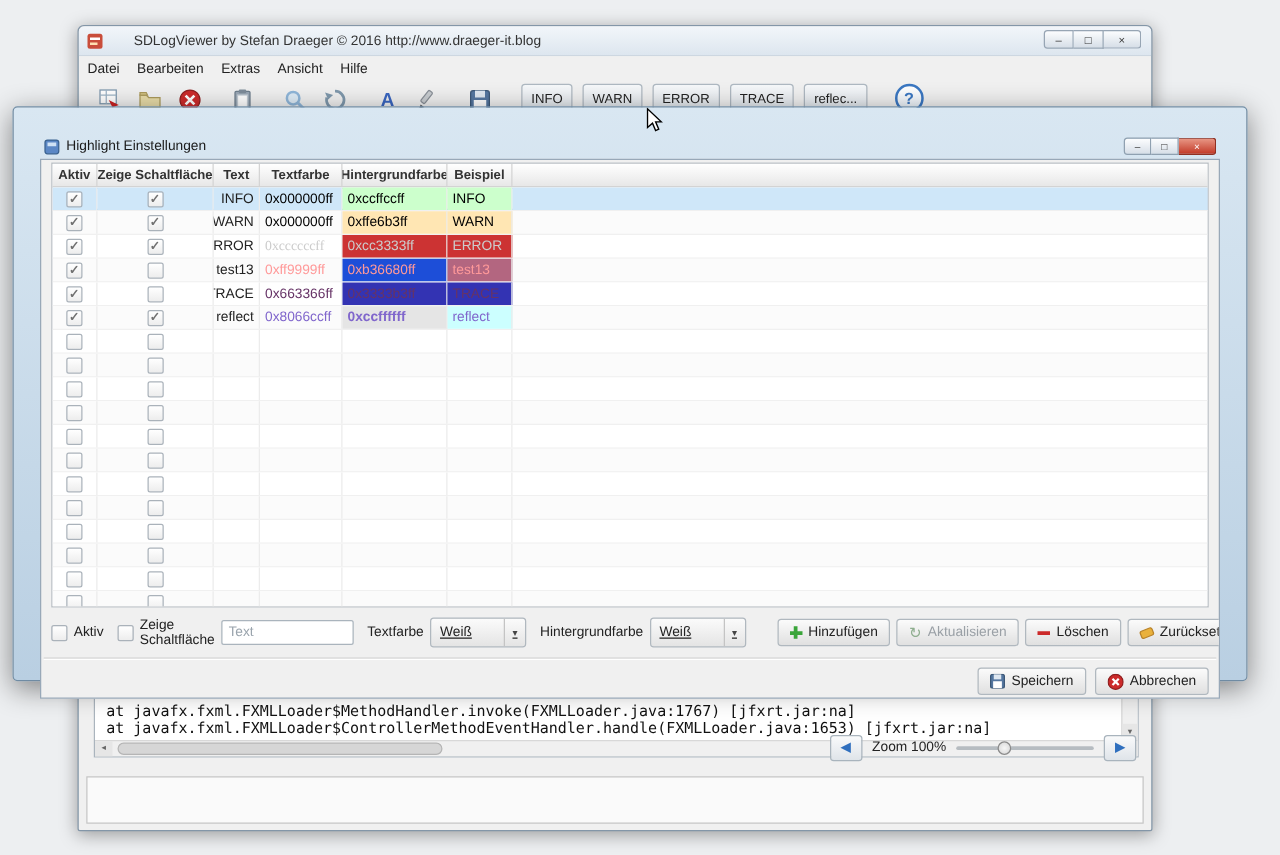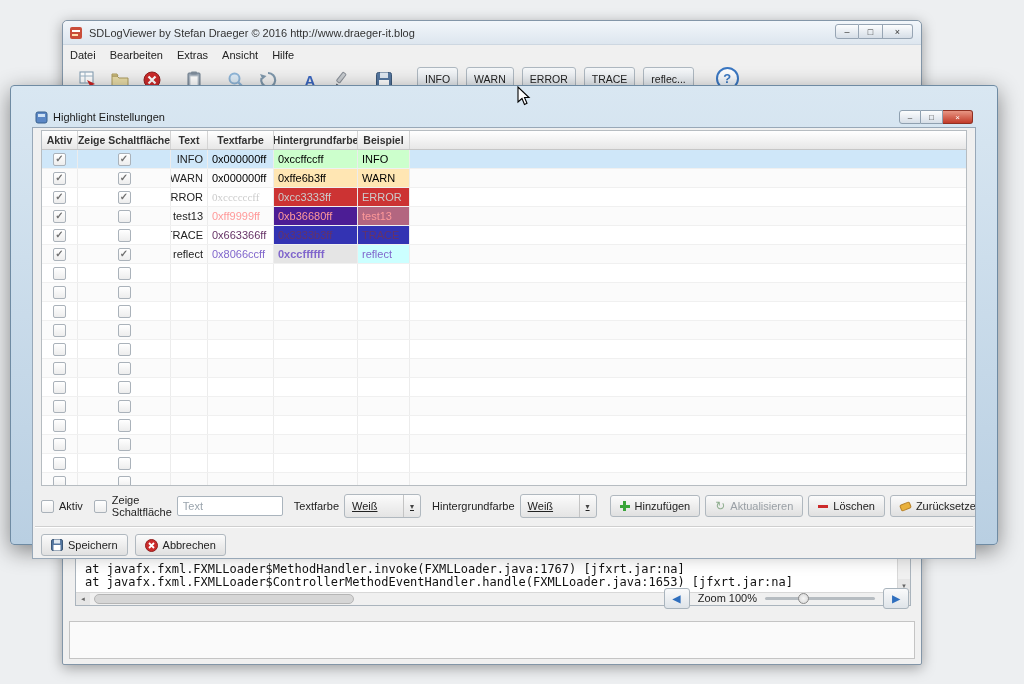--- a/index.html
+++ b/index.html
@@ -4,21 +4,21 @@
 <style>
   * { box-sizing: border-box; margin: 0; padding: 0; }
   html,body { width:1024px; height:684px; }
   body { font-family:"Liberation Sans", sans-serif; background:#edeff1; }
   .desktop { position:relative; width:1024px; height:684px; overflow:hidden; }
 
   
   .main-window { position:absolute; left:62px; top:20px; width:860px; height:645px;
     background:#f0f0f0; border:1px solid #8396a8; border-radius:5px 5px 2px 2px;
     box-shadow:0 3px 14px rgba(0,0,0,.35); }
-  .titlebar { height:24px; display:flex; align-items:center; padding-left:6px; gap:6px;
+  .titlebar { height:24px; display:flex; align-items:center; padding-left:6px; gap:24px;
     background:linear-gradient(#f2f6fa,#dde6ef); border-radius:5px 5px 0 0;
     border-bottom:1px solid #cdd7e1; }
   .title-text { font-size:11px; color:#333; white-space:nowrap; }
   .win-controls { position:absolute; top:3px; right:8px; display:flex; }
   .winbtn { width:24px; height:15px; display:flex; align-items:center; justify-content:center;
     font-size:9px; color:#333; background:linear-gradient(#fcfdfe,#d6dee7);
     border:1px solid #97a5b4; border-left-width:0; }
   .winbtn:first-child { border-left-width:1px; border-radius:3px 0 0 3px; }
   .winbtn.close { width:30px; border-radius:0 3px 3px 0; }
   .menubar { height:20px; display:flex; align-items:center; padding-left:0; }
@@ -118,21 +118,21 @@
     border:1px solid #b0b8bf; border-radius:3px; white-space:nowrap; }
   .jfx-btn.disabled { color:#9aa0a6; }
   .ic-plus { position:relative; width:10px; height:10px; flex:none; }
   .ic-plus::before { content:""; position:absolute; left:0; top:3.5px; width:10px; height:3px; background:#3aa53a; }
   .ic-plus::after { content:""; position:absolute; left:3.5px; top:0; width:3px; height:10px; background:#3aa53a; }
   .ic-minus { width:10px; height:3px; background:#cc2a2a; flex:none; }
   .ic-refresh { color:#8fae8f; font-size:12px; line-height:1; }
   .ic-reset { width:11px; height:7px; background:#e9b13c; border:1px solid #b9832a;
     border-radius:2px; transform:rotate(-22deg); flex:none; }
   .sep { border-top:1px solid #cfcfcf; border-bottom:1px solid #ffffff; margin:8px 2px 0 2px; }
-  .dlg-actions { display:flex; justify-content:flex-start; gap:7px; margin:6px 8px 0 8px; }
+  .dlg-actions { display:flex; justify-content:flex-end; gap:7px; margin:6px 8px 0 8px; }
 
   .cursor { position:absolute; left:517px; top:86px; z-index:99; }
 </style>
 </head>
 <body>
 
 <div class="desktop">
 
   <div class="main-window">
     <div class="titlebar">
@@ -318,21 +318,21 @@
             </div>
             <div class="trow">
               <div class="cell col-aktiv center">
                 <span class="cb checked"></span>
               </div>
               <div class="cell col-zeige center">
                 <span class="cb"></span>
               </div>
               <div class="cell col-text right">test13</div>
               <div class="cell col-textfarbe" style="color: rgb(255, 153, 153);">0xff9999ff</div>
-              <div class="cell col-bg" style="color: rgb(255, 153, 153); background: #4c1d95; text-align: center;">0xb36680ff</div>
+              <div class="cell col-bg" style="color: rgb(255, 153, 153); background: #1d4ed8; text-align: center;">0xb36680ff</div>
               <div class="cell col-beispiel" style="color: rgb(255, 153, 153); background: rgb(179, 102, 128);">test13</div>
               <div class="cell col-fill"></div>
             </div>
             <div class="trow">
               <div class="cell col-aktiv center">
                 <span class="cb checked"></span>
               </div>
               <div class="cell col-zeige center">
                 <span class="cb"></span>
               </div>
@@ -523,21 +523,21 @@
         <label style="margin-left:6px;">Textfarbe</label>
         <div class="combo">
           <span class="val">Weiß</span>
           <span class="arrow">▾</span>
         </div>
         <label style="margin-left:6px;">Hintergrundfarbe</label>
         <div class="combo">
           <span class="val">Weiß</span>
           <span class="arrow">▾</span>
         </div>
-        <button class="jfx-btn" style="margin-left:8px;align-items:center;">
+        <button class="jfx-btn" style="margin-left:20px;align-items:center;">
           <span class="ic-plus"></span>
           <span>Hinzufügen</span>
         </button>
         <button class="jfx-btn disabled">
           <span class="ic-refresh">↻</span>
           <span>Aktualisieren</span>
         </button>
         <button class="jfx-btn">
           <span class="ic-minus"></span>
           <span>Löschen</span>

